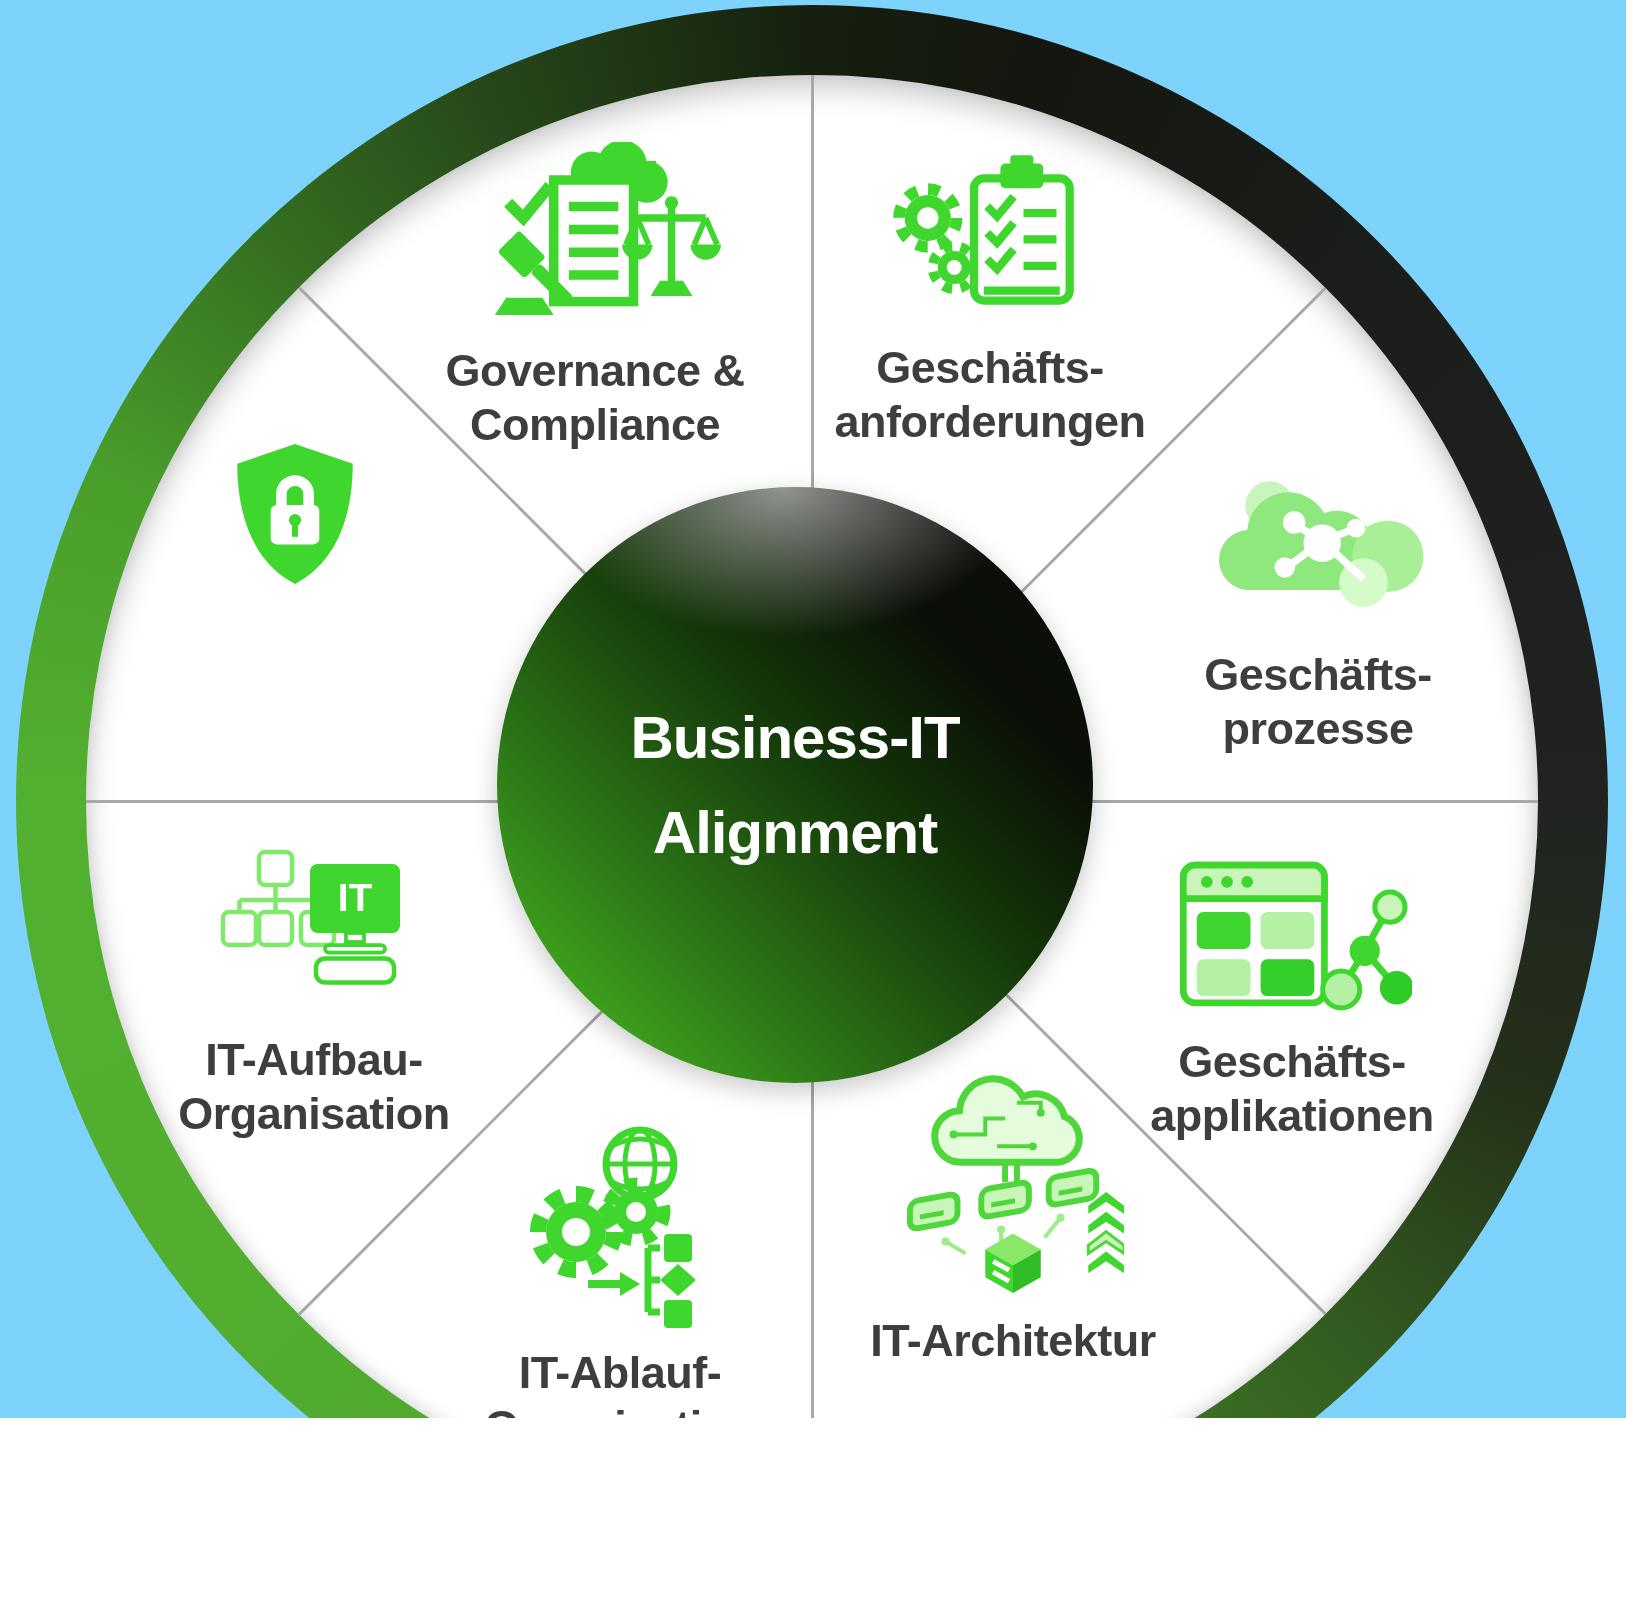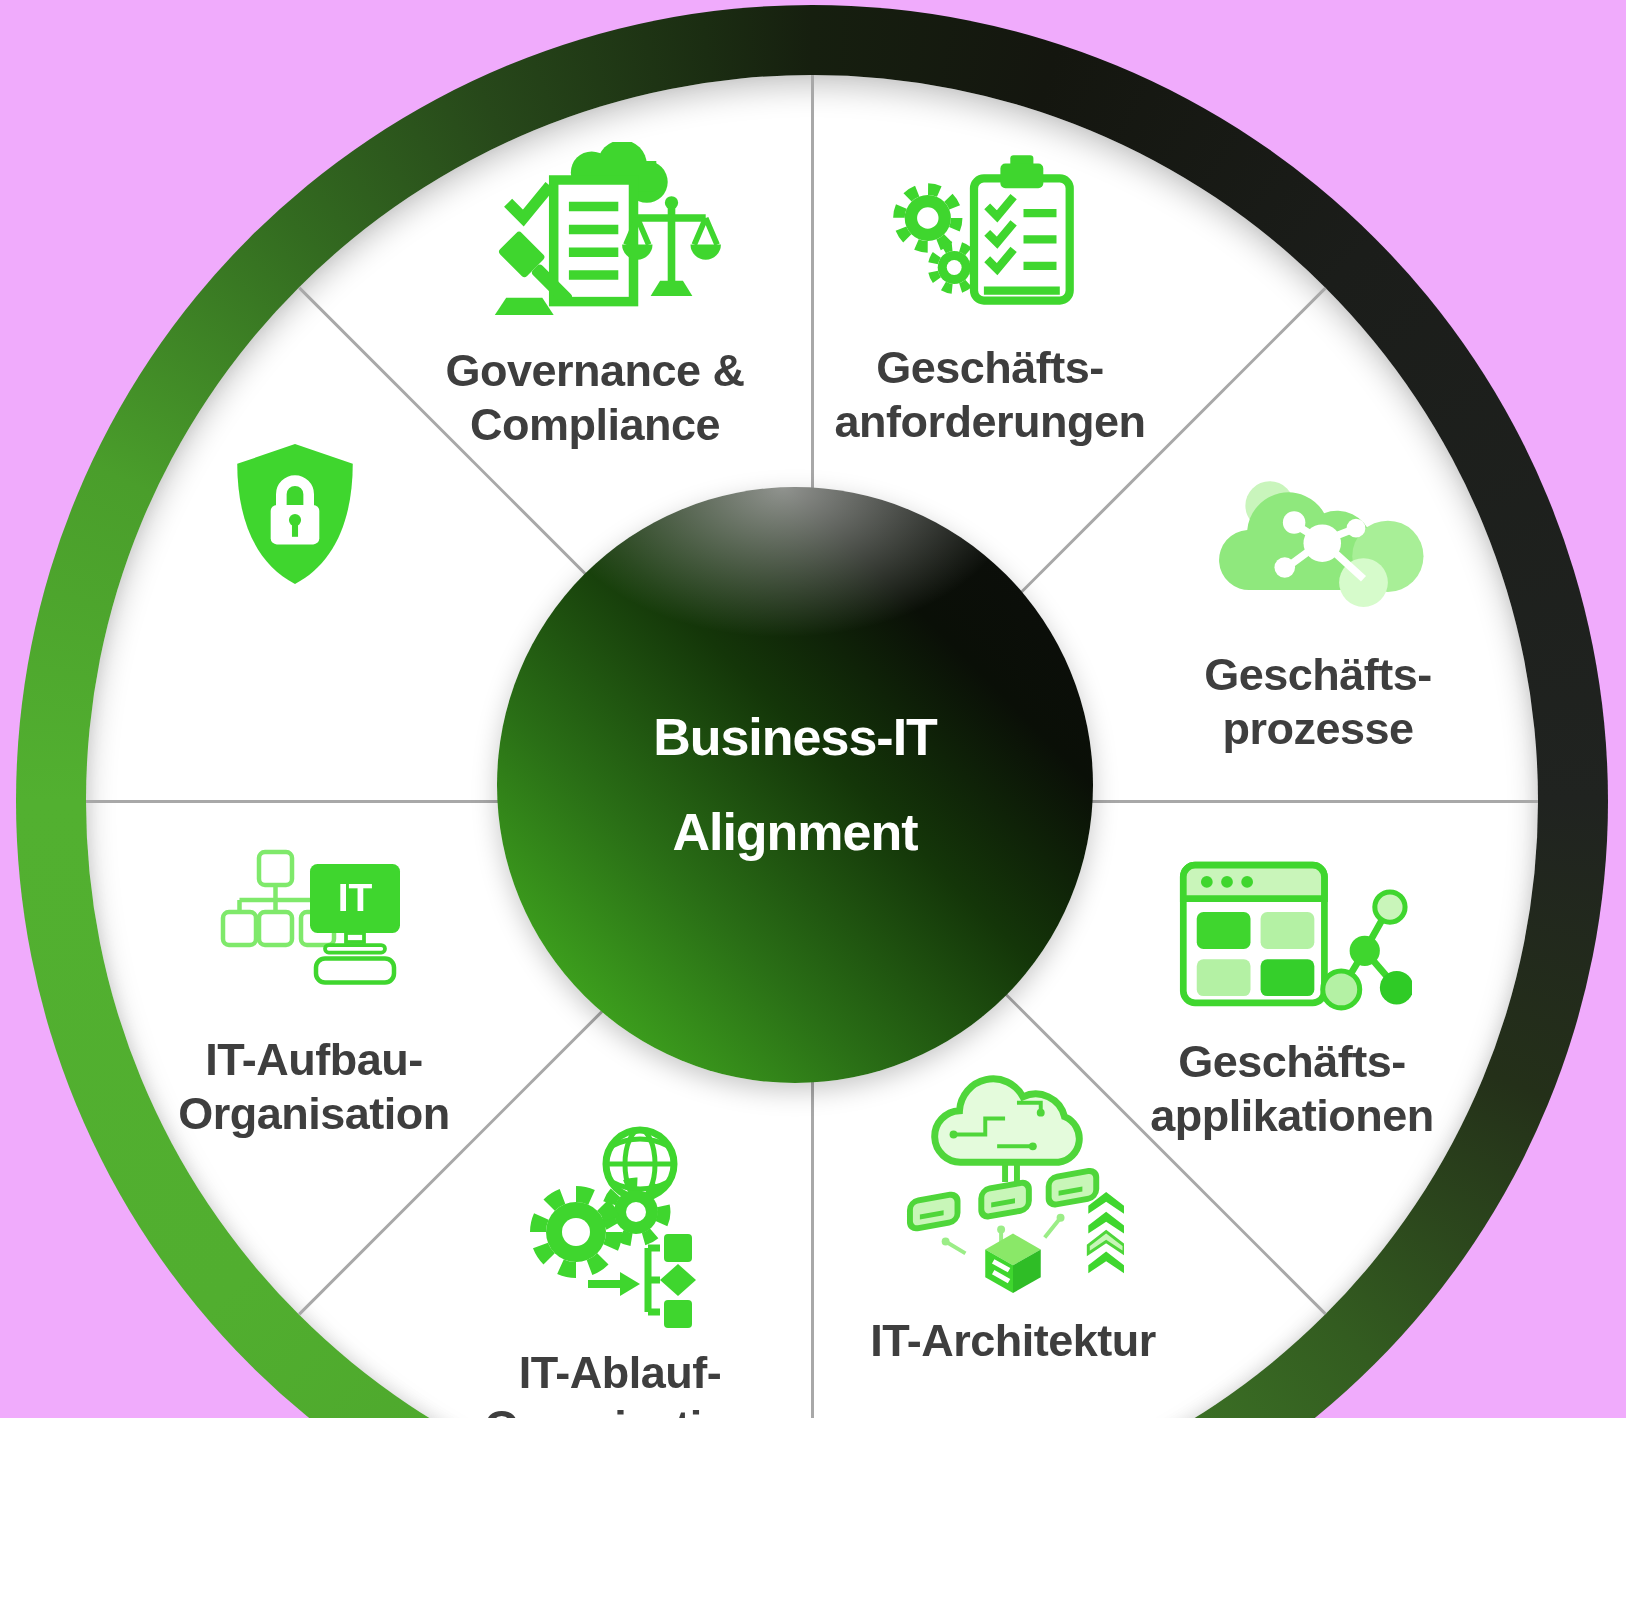--- a/index.html
+++ b/index.html
@@ -1,16 +1,16 @@
 <!DOCTYPE html>
 <html><head>
 <meta charset="utf-8">
 <style>
   html,body{margin:0;padding:0;background:#fff;}
-  .canvas{position:relative;width:1626px;height:1418px;background:#f0abfc;overflow:hidden;
+  .canvas{position:relative;width:1626px;height:1418px;background:#7dd3fc;overflow:hidden;
           font-family:"Liberation Sans","DejaVu Sans",sans-serif;}
   
   .ring{position:absolute;left:16px;top:5px;width:1592px;height:1592px;border-radius:50%;
         background:conic-gradient(from 0deg,
           #161f0f 0deg,#14160f 18deg,#1b1d1a 45deg,#202320 90deg,#243019 112deg,
           #335c20 135deg,#417f28 160deg,#499e2b 180deg,#4da62c 200deg,#51ae2f 230deg,
           #52b030 270deg,#4a9e2b 295deg,#336b20 318deg,#27481a 335deg,#1b2d12 352deg,#161f0f 360deg);}
   
   .face{position:absolute;left:86px;top:75px;width:1452px;height:1452px;border-radius:50%;
         background:#fff;overflow:hidden;
@@ -20,21 +20,21 @@
   .spoke.h{height:3px;width:1452px;top:724.5px;left:0;}
   .spoke.d1{width:3px;height:1452px;left:724.5px;top:0;transform:rotate(45deg);}
   .spoke.d2{width:3px;height:1452px;left:724.5px;top:0;transform:rotate(-45deg);}
   
   .center{position:absolute;left:497px;top:487px;width:596px;height:596px;border-radius:50%;
           display:flex;align-items:center;justify-content:center;text-align:center;z-index:5;
           background:
             radial-gradient(55% 35% at 48% 0%, rgba(255,255,255,.55), rgba(255,255,255,0) 72%),
             linear-gradient(45deg,#45b520 0%,#3fa51e 12%,#2a6f16 32%,#143609 55%,#0a0f07 75%,#0d0d0d 100%);
           box-shadow:0 8px 26px rgba(0,0,0,.22);}
-  .center-title{color:#fff;font-weight:bold;font-size:52px;line-height:95px;white-space:pre-line;
+  .center-title{color:#fff;font-weight:bold;font-size:60px;line-height:95px;white-space:pre-line;
                 letter-spacing:-1px;}
   
   .segment{position:absolute;width:460px;display:flex;flex-direction:column;align-items:center;z-index:3;}
   .seg-label{font-weight:bold;font-size:45px;line-height:54px;color:#3e3e3e;text-align:center;
              white-space:pre-line;letter-spacing:-0.5px;}
   .seg-governance{left:365px;top:142px;}   .seg-governance .seg-label{margin-top:12px;}
   .seg-anforderungen{left:760px;top:152px;}.seg-anforderungen .seg-label{margin-top:24px;}
   .seg-prozesse{left:1088px;top:470px;}    .seg-prozesse .seg-label{margin-top:28px;}
   .seg-applikationen{left:1062px;top:855px;}.seg-applikationen .seg-label{margin-top:12px;}
   .seg-architektur{left:783px;top:1075px;} .seg-architektur .seg-label{margin-top:21px;}

